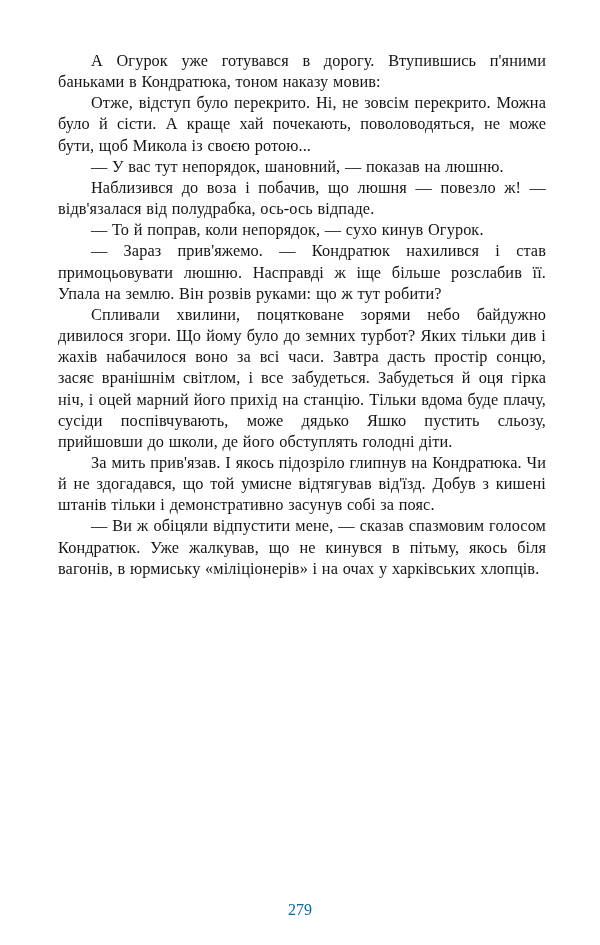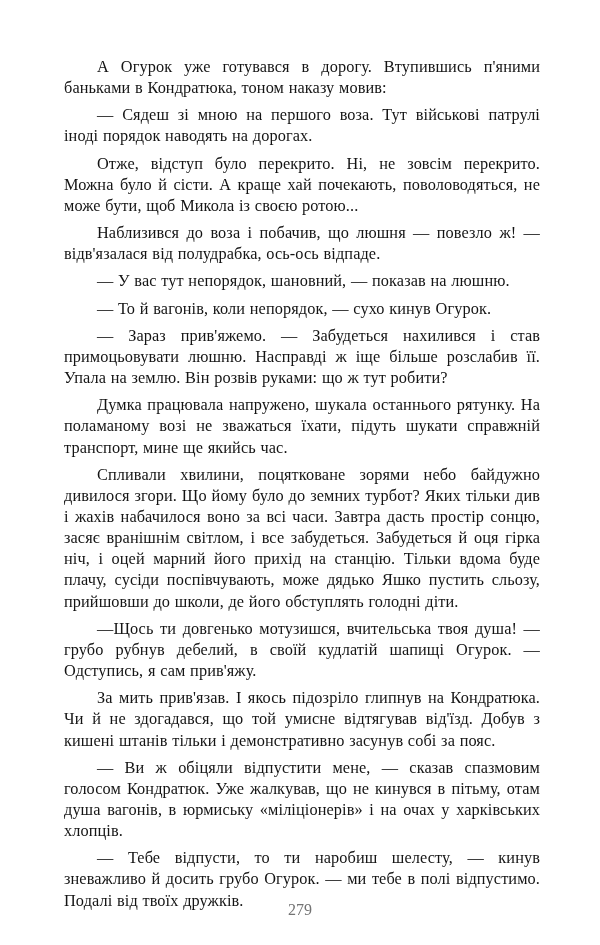--- a/index.html
+++ b/index.html
@@ -12,51 +12,47 @@
     box-sizing: border-box;
     width: 600px;
     height: 945px;
     background: #ffffff;
     font-family: "Liberation Serif", "DejaVu Serif", serif;
     color: #141414;
     padding: 50px 54px 0 58px;
     overflow: hidden;
   }
   .text-block p {
-    margin: 6px;
+    margin: 0;
     font-size: 16.3px;
     line-height: 21.15px;
     text-align: justify;
     text-indent: 33px;
     letter-spacing: 0.1px;
     word-spacing: 0.5px;
   }
   .page-number {
     position: absolute;
     left: 0;
     right: 0;
     bottom: 26px;
     text-align: center;
     font-size: 16px;
-    color: #737373;
+    color: #0369a1;
   }
 </style>
 </head>
 <body>
 
 <div class="page">
   <div class="text-block">
     <p>А Огурок уже готувався в дорогу. Втупившись п'яними баньками в Кондратюка, тоном наказу мовив:</p>
-    <p>— Сядеш зі мною на першого воза. Тут військові патрулі іноді порядок наводять на дорогах.</p>
     <p>Отже, відступ було перекрито. Ні, не зовсім перекрито. Можна було й сісти. А краще хай почекають, поволоводяться, не може бути, щоб Микола із своєю ротою...</p>
+    <p>— У вас тут непорядок, шановний, — показав на люшню.</p>
     <p>Наблизився до воза і побачив, що люшня — повезло ж! — відв'язалася від полудрабка, ось-ось відпаде.</p>
-    <p>— У вас тут непорядок, шановний, — показав на люшню.</p>
-    <p>— То й вагонів, коли непорядок, — сухо кинув Огурок.</p>
-    <p>— Зараз прив'яжемо. — Забудеться нахилився і став примоцьовувати люшню. Насправді ж іще більше розслабив її. Упала на землю. Він розвів руками: що ж тут робити?</p>
-    <p>Думка працювала напружено, шукала останнього рятунку. На поламаному возі не зважаться їхати, підуть шукати справжній транспорт, мине ще якийсь час.</p>
+    <p>— То й поправ, коли непорядок, — сухо кинув Огурок.</p>
+    <p>— Зараз прив'яжемо. — Кондратюк нахилився і став примоцьовувати люшню. Насправді ж іще більше розслабив її. Упала на землю. Він розвів руками: що ж тут робити?</p>
     <p>Спливали хвилини, поцятковане зорями небо байдужно дивилося згори. Що йому було до земних турбот? Яких тільки див і жахів набачилося воно за всі часи. Завтра дасть простір сонцю, засяє вранішнім світлом, і все забудеться. Забудеться й оця гірка ніч, і оцей марний його прихід на станцію. Тільки вдома буде плачу, сусіди поспівчувають, може дядько Яшко пустить сльозу, прийшовши до школи, де його обступлять голодні діти.</p>
-    <p>—Щось ти довгенько мотузишся, вчительська твоя душа! — грубо рубнув дебелий, в своїй кудлатій шапищі Огурок. — Одступись, я сам прив'яжу.</p>
     <p>За мить прив'язав. І якось підозріло глипнув на Кондратюка. Чи й не здогадався, що той умисне відтягував від'їзд. Добув з кишені штанів тільки і демонстративно засунув собі за пояс.</p>
-    <p>— Ви ж обіцяли відпустити мене, — сказав спазмовим голосом Кондратюк. Уже жалкував, що не кинувся в пітьму, отам душа вагонів, в юрмиську «міліціонерів» і на очах у харківських хлопців.</p>
-    <p>— Тебе відпусти, то ти наробиш шелесту, — кинув зневажливо й досить грубо Огурок. — ми тебе в полі відпустимо. Подалі від твоїх дружків.</p>
+    <p>— Ви ж обіцяли відпустити мене, — сказав спазмовим голосом Кондратюк. Уже жалкував, що не кинувся в пітьму, якось біля вагонів, в юрмиську «міліціонерів» і на очах у харківських хлопців.</p>
   </div>
   <div class="page-number">279</div>
 </div>
 
 </body></html>

